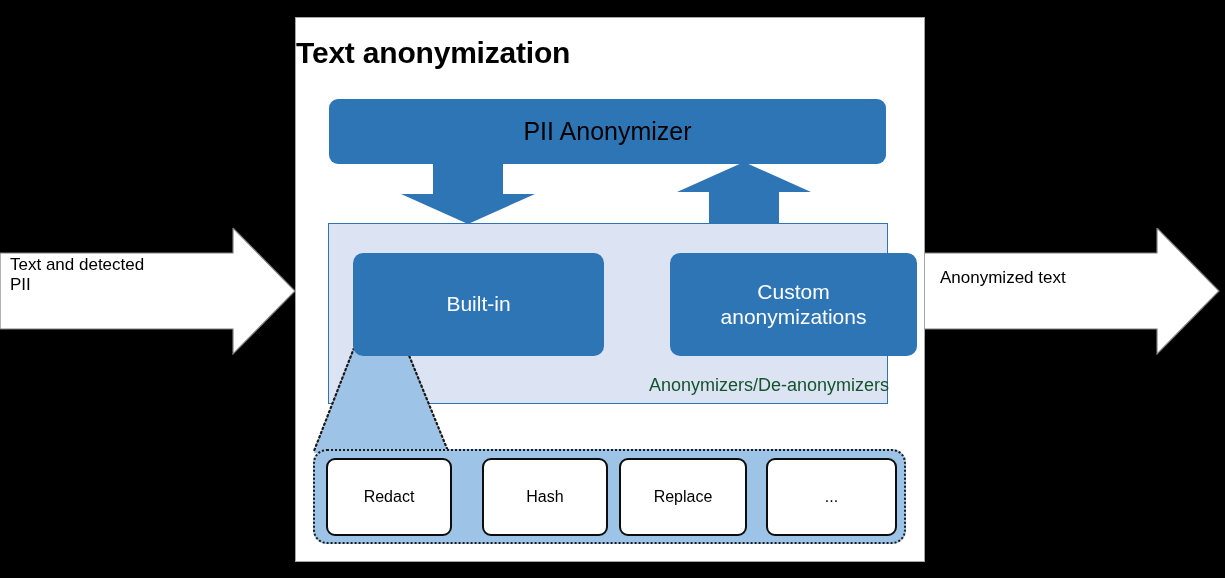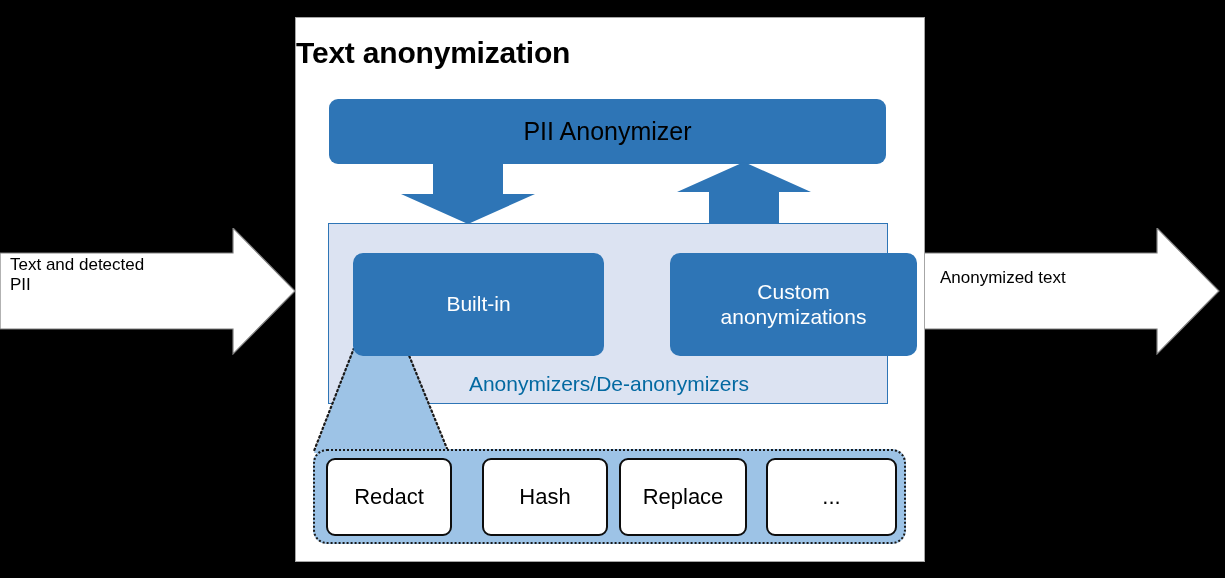--- a/index.html
+++ b/index.html
@@ -85,23 +85,23 @@
     height: 181px;
     background: #DCE3F2;
     border: 1px solid #2E75B6;
     box-sizing: border-box;
   }
   #anonymizers-container-label {
     position: absolute;
     left: 0;
     bottom: 7px;
     width: 560px;
-    text-align: center;
-    font-size: 21px;
-    color: #0369a1;
+    text-align: right;
+    font-size: 18px;
+    color: #14532d;
   }
 
   
   .inner-box {
     position: absolute;
     background: #2E75B6;
     border-radius: 10px;
     display: flex;
     align-items: center;
     justify-content: center;
@@ -155,21 +155,21 @@
     background: #FFFFFF;
     border: 2px solid #0D0D0D;
     border-radius: 9px;
     display: flex;
     align-items: center;
     justify-content: center;
     box-sizing: border-box;
   }
   .method-box .box-label {
     color: #000000;
-    font-size: 22px;
+    font-size: 16px;
     line-height: 1;
   }
   #method-box-0 { left: 30px;  width: 126px; }
   #method-box-1 { left: 175px; width: 126px; margin-left: 11px; }
   #method-box-2 { left: 323px; width: 128px; }
   #method-box-3 { left: 470px; width: 131px; }
 
   
   .io-arrow {
     position: absolute;

